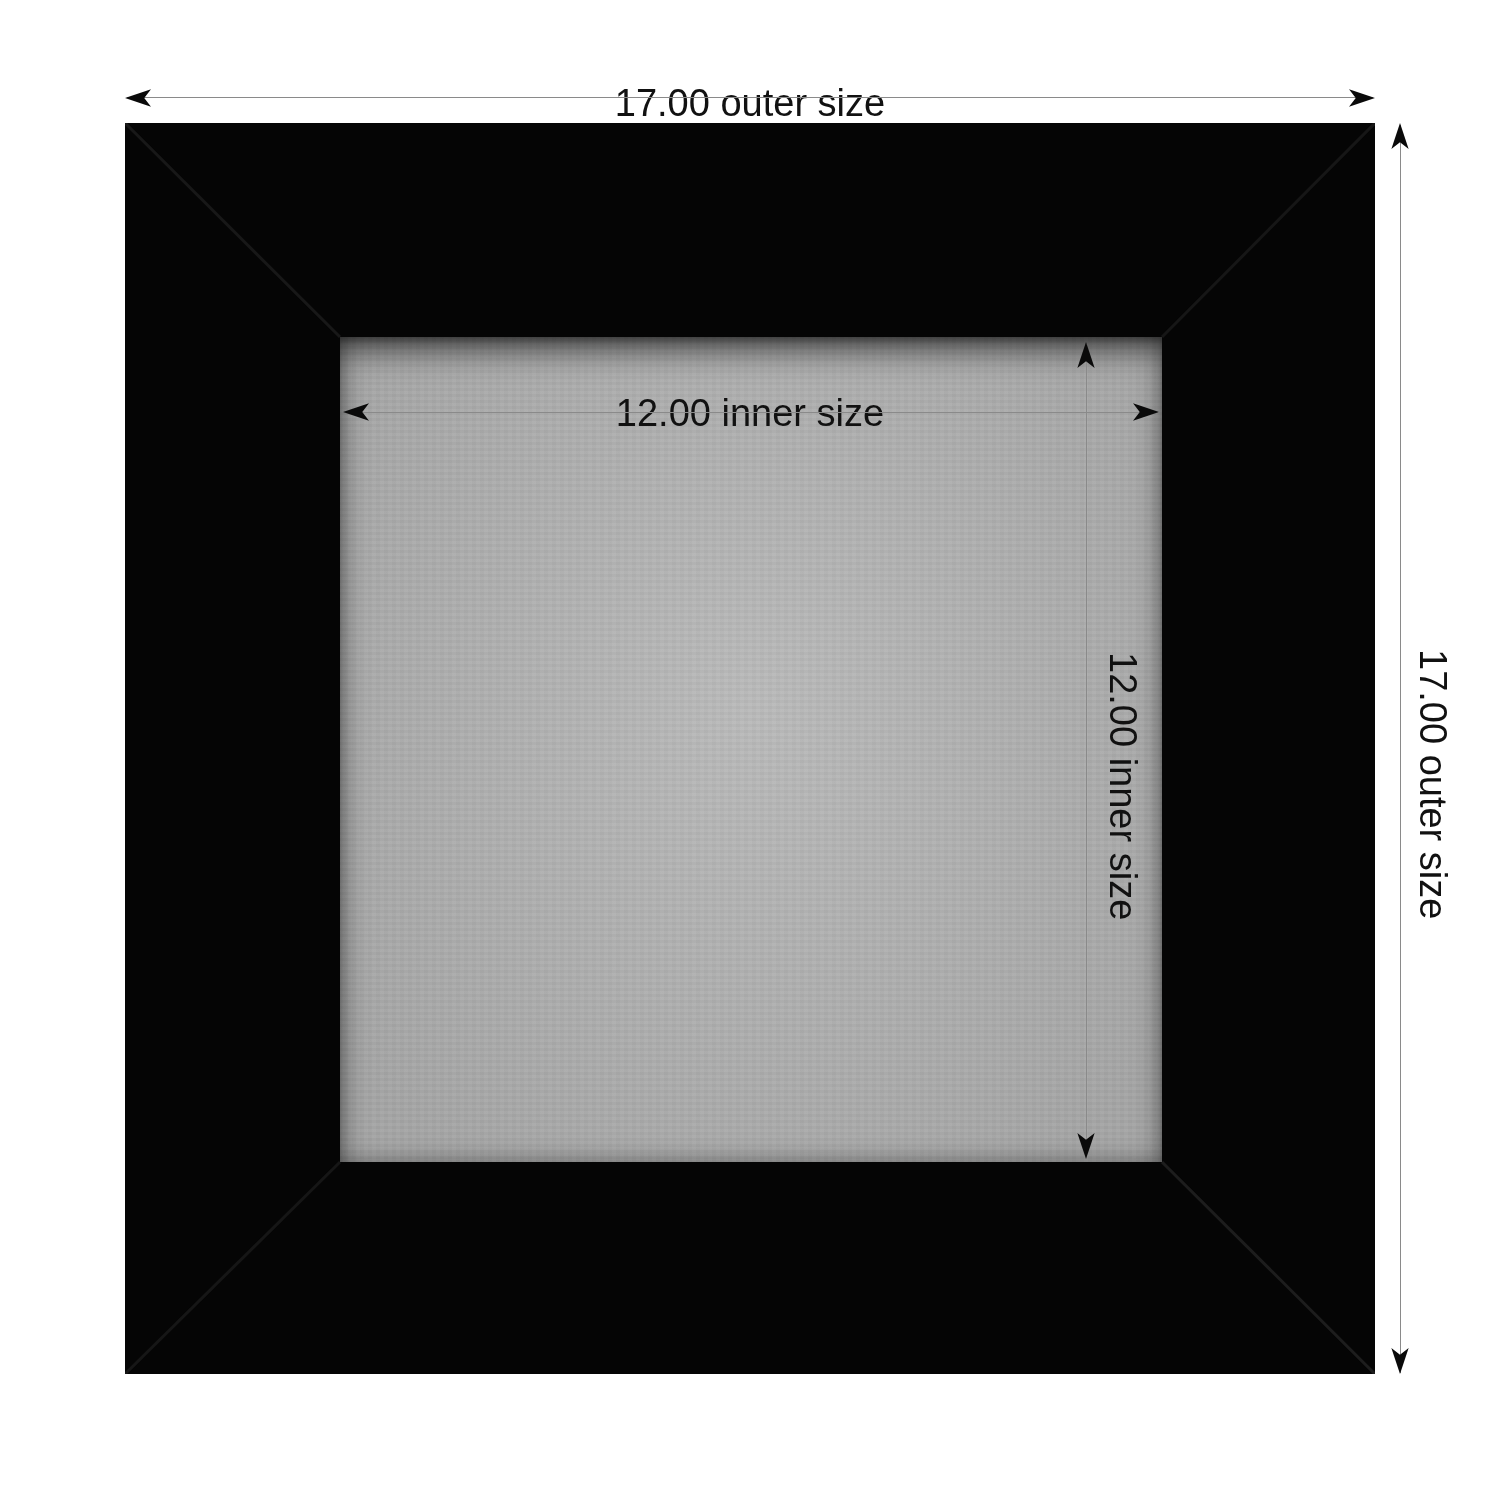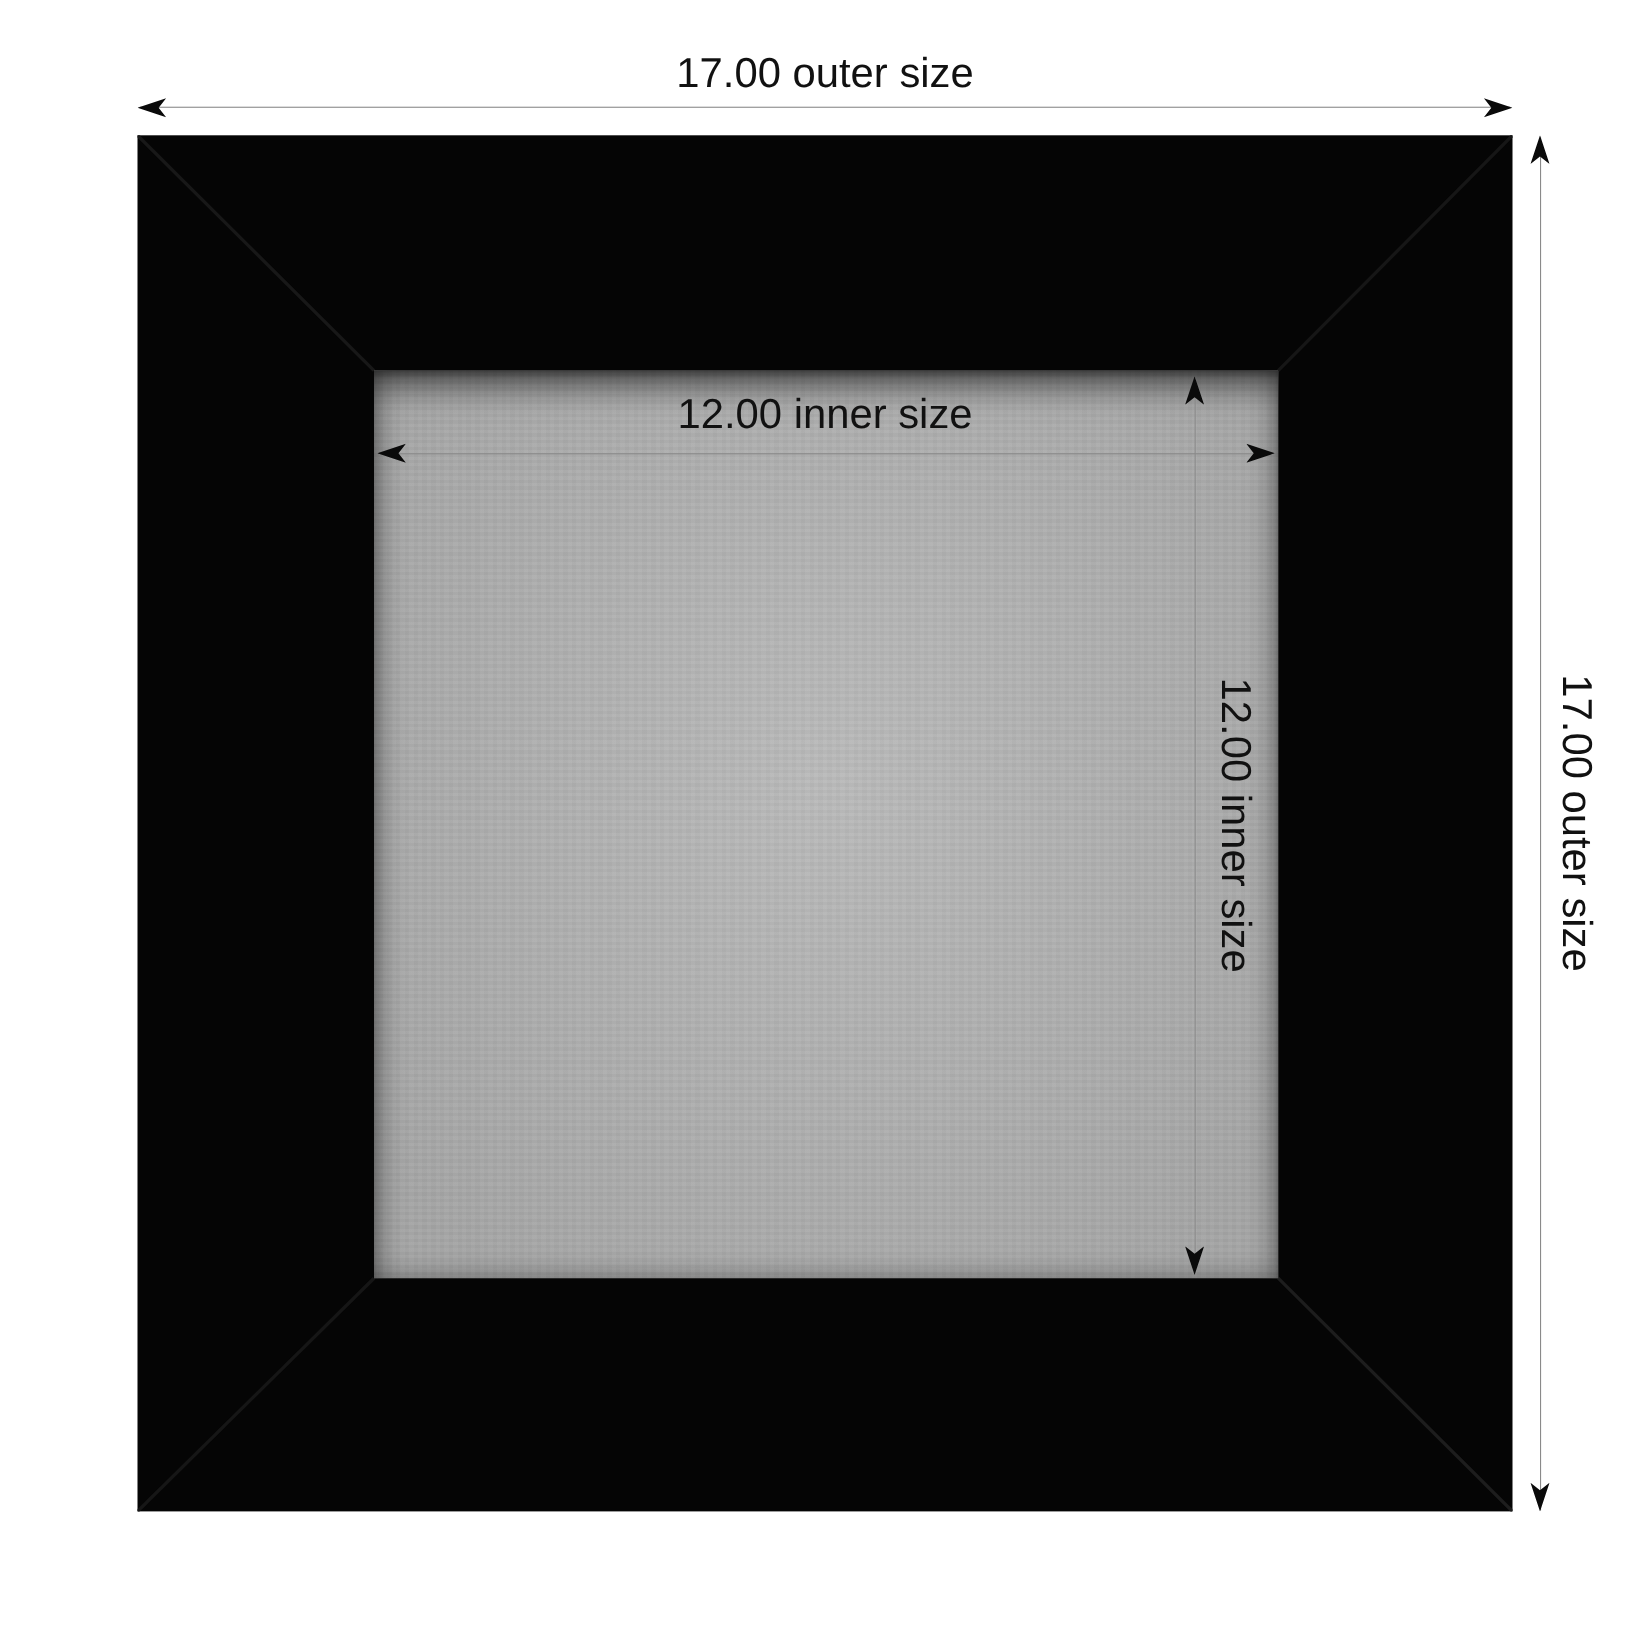--- a/index.html
+++ b/index.html
@@ -50,20 +50,21 @@
   .arrow.v{width:18px;height:26px;}
   .arrow.left {clip-path:polygon(0% 50%, 100% 2%, 74% 50%, 100% 98%);}
   .arrow.right{clip-path:polygon(100% 50%, 0% 2%, 26% 50%, 0% 98%);}
   .arrow.up   {clip-path:polygon(50% 0%, 2% 100%, 50% 74%, 98% 100%);}
   .arrow.down {clip-path:polygon(50% 100%, 2% 0%, 50% 26%, 98% 0%);}
 
   .dim-label{
     position:absolute;
     font-size:38px;line-height:1.15;color:var(--text);
     white-space:nowrap;
+    margin-top:36px;
   }
   .dim-label.h{text-align:center;}
   .dim-label.v{
     writing-mode:vertical-rl;
     display:flex;align-items:center;justify-content:center;
   }
 
   
   .lbl-outer-w{left:125px;top:46px;width:1250px;}
   .line-outer-w{left:127px;top:97px;width:1246px;}

